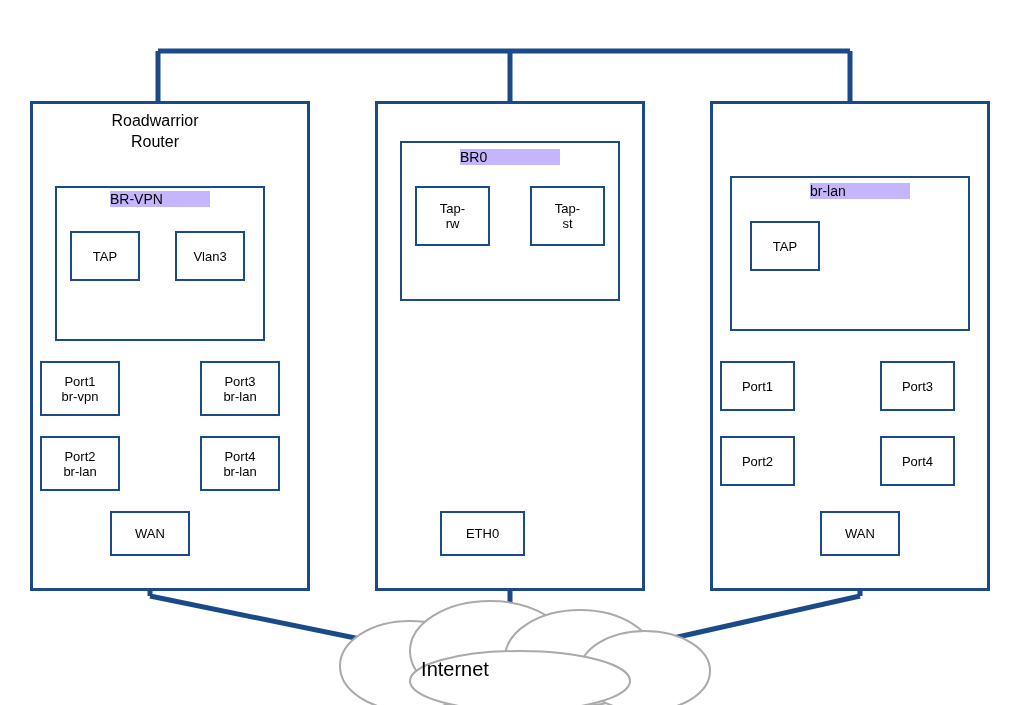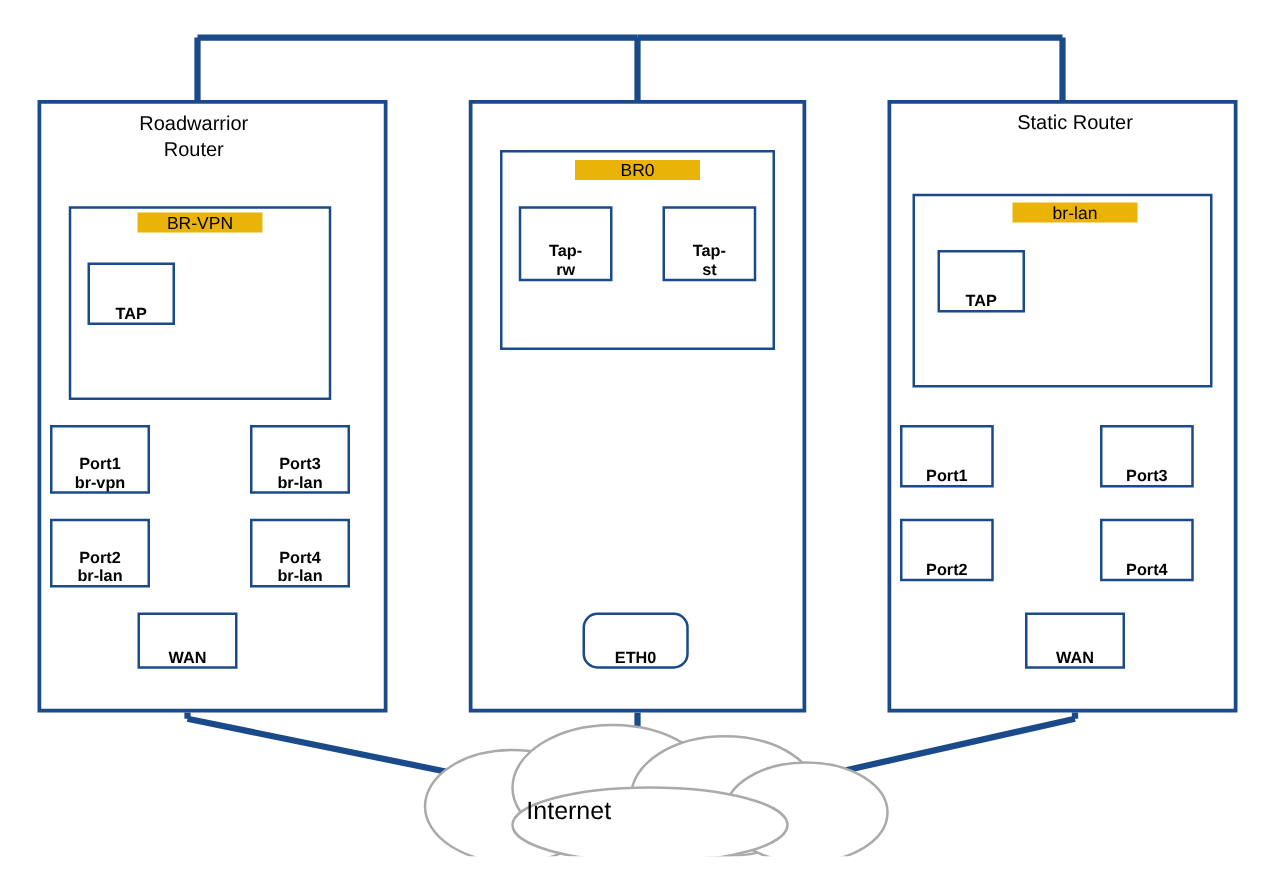--- a/index.html
+++ b/index.html
@@ -8,20 +8,21 @@
       font-family: Arial, sans-serif;
       width: 1024px;
       height: 705px;
       overflow: hidden;
       position: relative;
     }
     #diagram {
       width: 1024px;
       height: 586px;
       position: relative;
+      margin-top: 21px;
     }
     svg#lines {
       position: absolute;
       top: 0; left: 0;
       width: 1024px;
       height: 705px;
       pointer-events: none;
     }
     .router-box {
       position: absolute;
@@ -31,32 +32,30 @@
     .inner-box {
       position: absolute;
       border: 2px solid #1a4a8a;
       background: #fff;
     }
     .small-box {
       position: absolute;
       border: 2px solid #1a4a8a;
       background: #fff;
       display: flex;
-      align-items: flex-end;
+      align-items: center;
       justify-content: center;
       font-size: 13px;
       text-align: center;
-      font-weight: bold;
     }
     .label {
       position: absolute;
       font-size: 14px;
       color: #000;
-      background: #eab308;
-      text-align: center;
+      background: #c4b5fd;
     }
     .label-lg {
       position: absolute;
       font-size: 16px;
       color: #000;
       text-align: center;
     }
   </style>
 </head>
 <body>
@@ -104,20 +103,23 @@
   </div>
 
   <div class="inner-box" style="left:55px; top:165px; width:210px; height:155px;">
   </div>
   <div class="label" style="left:110px; top:170px; width:100px;">BR-VPN</div>
 
   <div class="small-box" style="left:70px; top:210px; width:70px; height:50px;">
     <span>TAP</span>
   </div>
 
+  <div class="small-box" style="left:175px; top:210px; width:70px; height:50px;">
+    <span>Vlan3</span>
+  </div>
 
   <div class="small-box" style="left:40px; top:340px; width:80px; height:55px;">
     <span>Port1<br>br-vpn</span>
   </div>
 
   <div class="small-box" style="left:200px; top:340px; width:80px; height:55px;">
     <span>Port3<br>br-lan</span>
   </div>
 
   <div class="small-box" style="left:40px; top:415px; width:80px; height:55px;">
@@ -140,27 +142,26 @@
   <div class="label" style="left:460px; top:128px; width:100px;">BR0</div>
 
   <div class="small-box" style="left:415px; top:165px; width:75px; height:60px;">
     <span>Tap-<br>rw</span>
   </div>
 
   <div class="small-box" style="left:530px; top:165px; width:75px; height:60px;">
     <span>Tap-<br>st</span>
   </div>
 
-  <div class="small-box" style="left:466px; top:490px; width:85px; height:45px;border-radius:12px;">
+  <div class="small-box" style="left:440px; top:490px; width:85px; height:45px;">
     <span>ETH0</span>
   </div>
 
   <div class="router-box" style="left:710px; top:80px; width:280px; height:490px;">
   </div>
-  <div class="label-lg" style="left:760px; top:90px; width:200px;">Static Router</div>
 
   <div class="inner-box" style="left:730px; top:155px; width:240px; height:155px;">
   </div>
   <div class="label" style="left:810px; top:162px; width:100px;">br-lan</div>
 
   <div class="small-box" style="left:750px; top:200px; width:70px; height:50px;">
     <span>TAP</span>
   </div>
 
 

